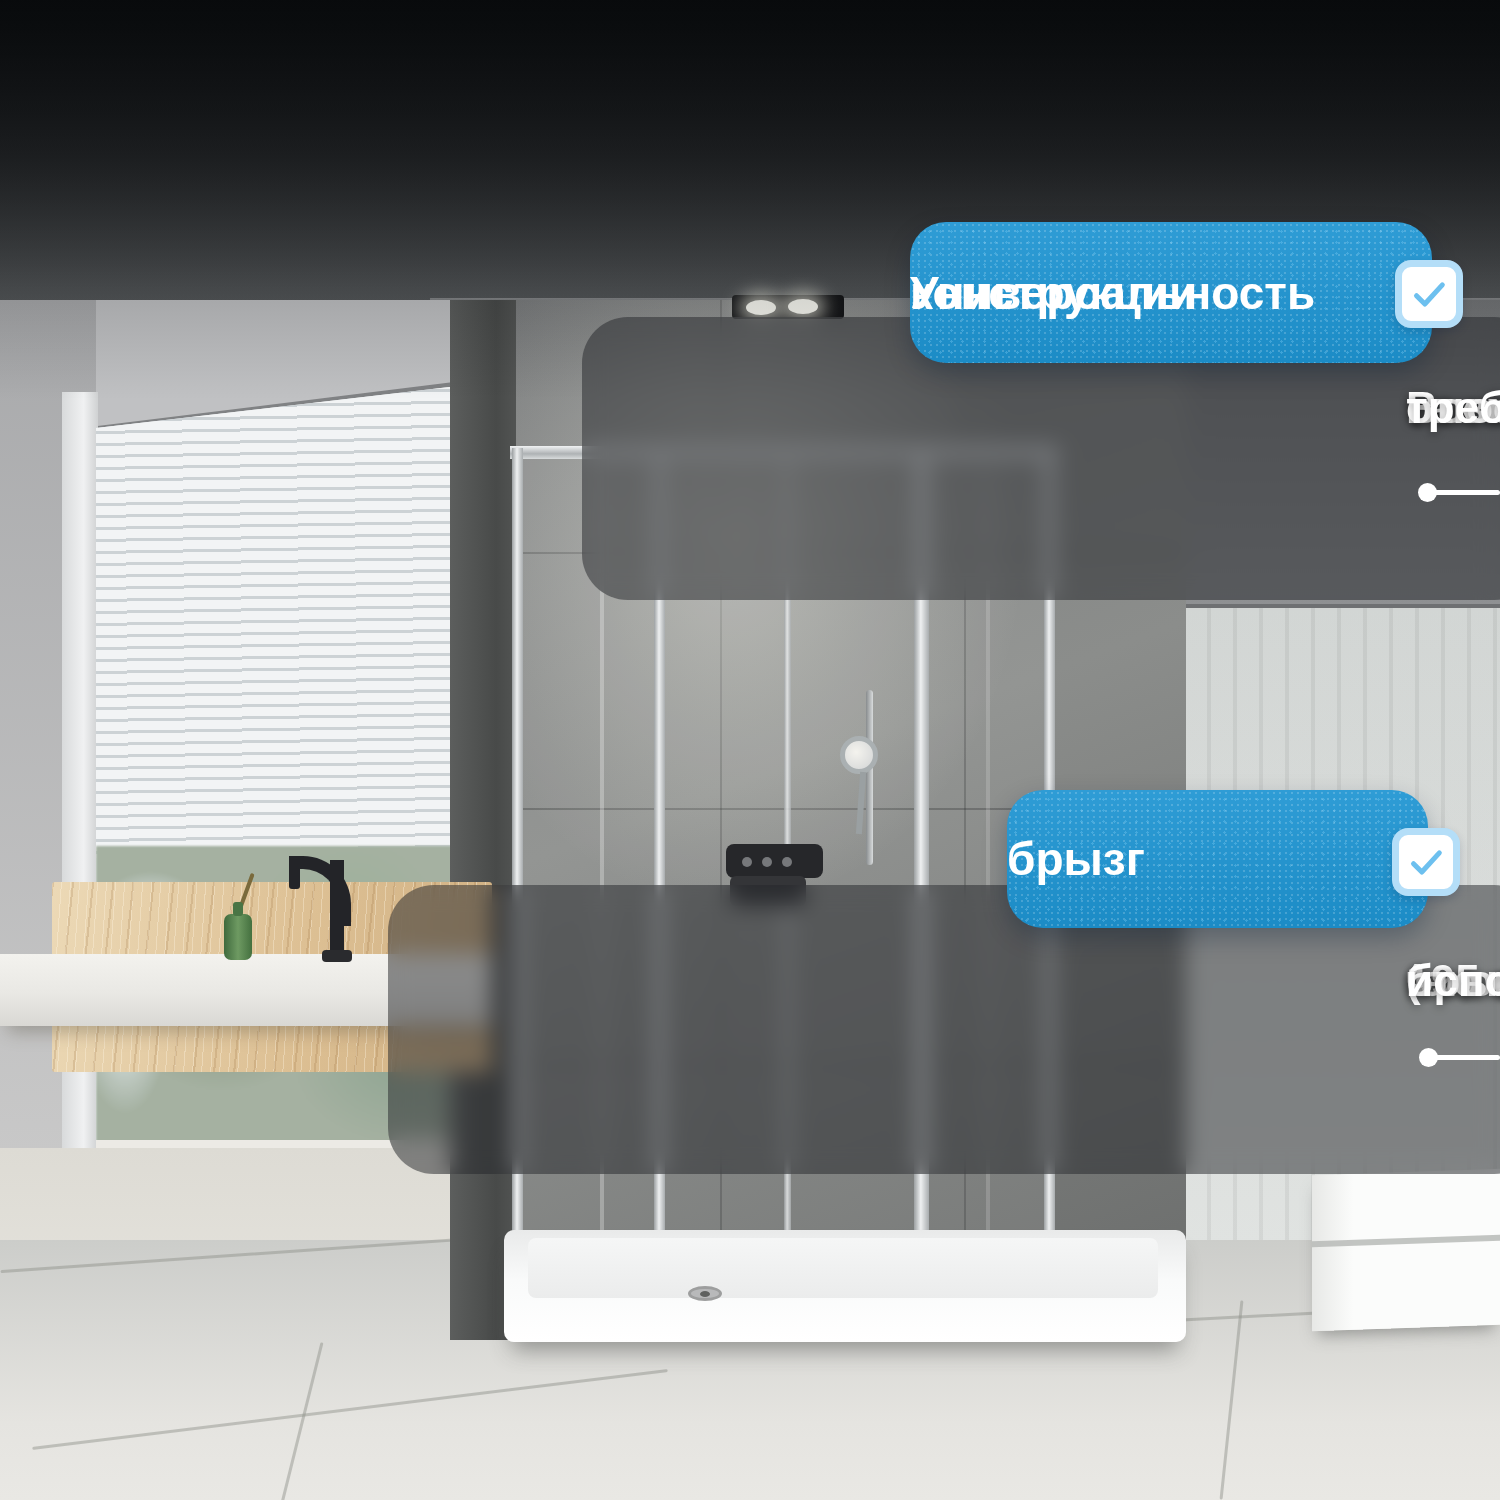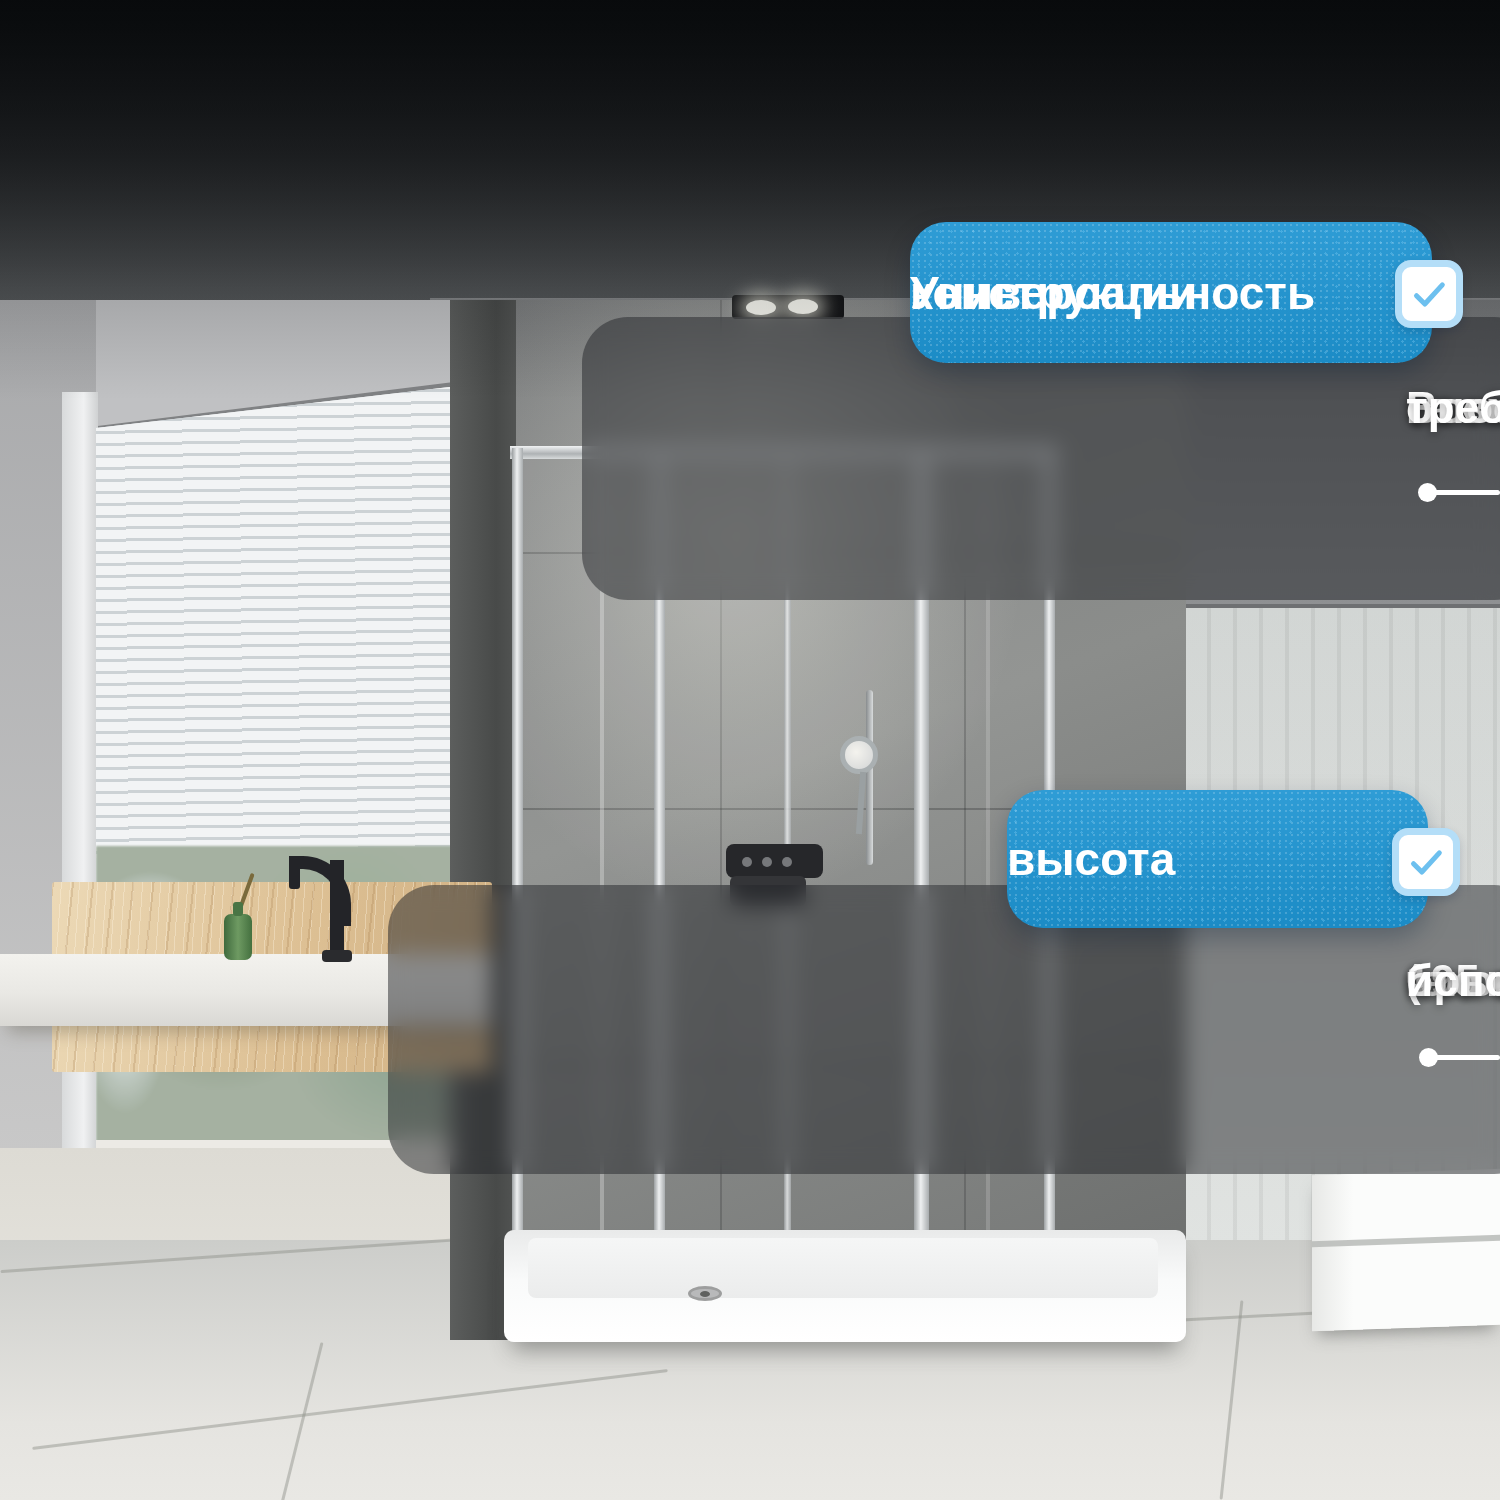--- a/index.html
+++ b/index.html
@@ -238,21 +238,21 @@
     <span>Универсальность</span>
     <span>конструкции</span>
   </div>
   <div id="checkbox-1" class="checkbox">
     <svg width="40" height="40" viewBox="0 0 24 24" fill="none">
       <path d="M4.5 13l5 5L20 6.5" stroke="#6dc0ef" stroke-width="3" stroke-linecap="round" stroke-linejoin="round"></path>
     </svg>
   </div>
 
   <div id="badge-2" class="badge">
-    <span>высота</span>
+    <span>брызг</span>
   </div>
   <div id="checkbox-2" class="checkbox">
     <svg width="40" height="40" viewBox="0 0 24 24" fill="none">
       <path d="M4.5 13l5 5L20 6.5" stroke="#6dc0ef" stroke-width="3" stroke-linecap="round" stroke-linejoin="round"></path>
     </svg>
   </div>
 
   <div class="conn-dot" style="left:1418px;top:483px;"></div>
   <div class="conn-line" style="left:1427px;top:490px;width:73px;"></div>
   <div class="conn-dot" style="left:1419px;top:1048px;"></div>

